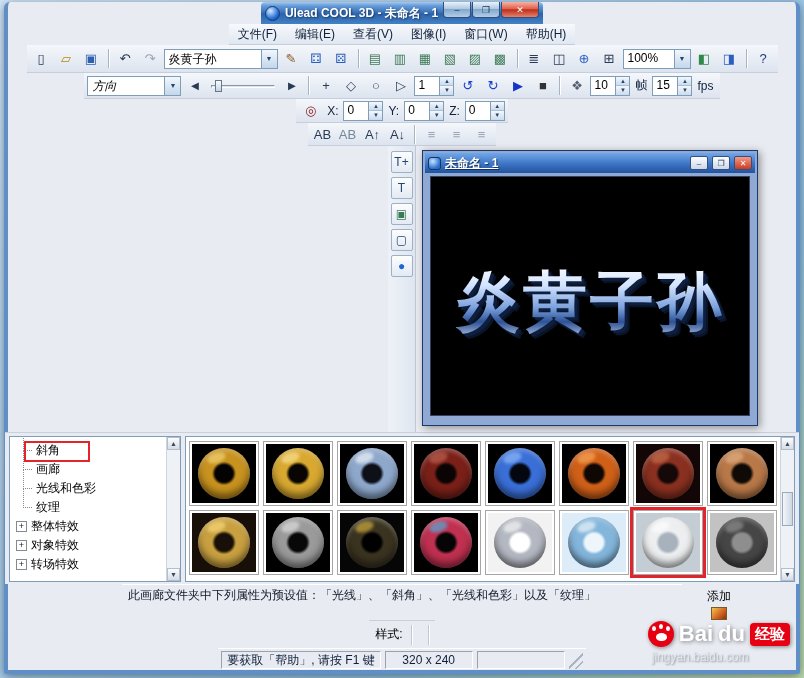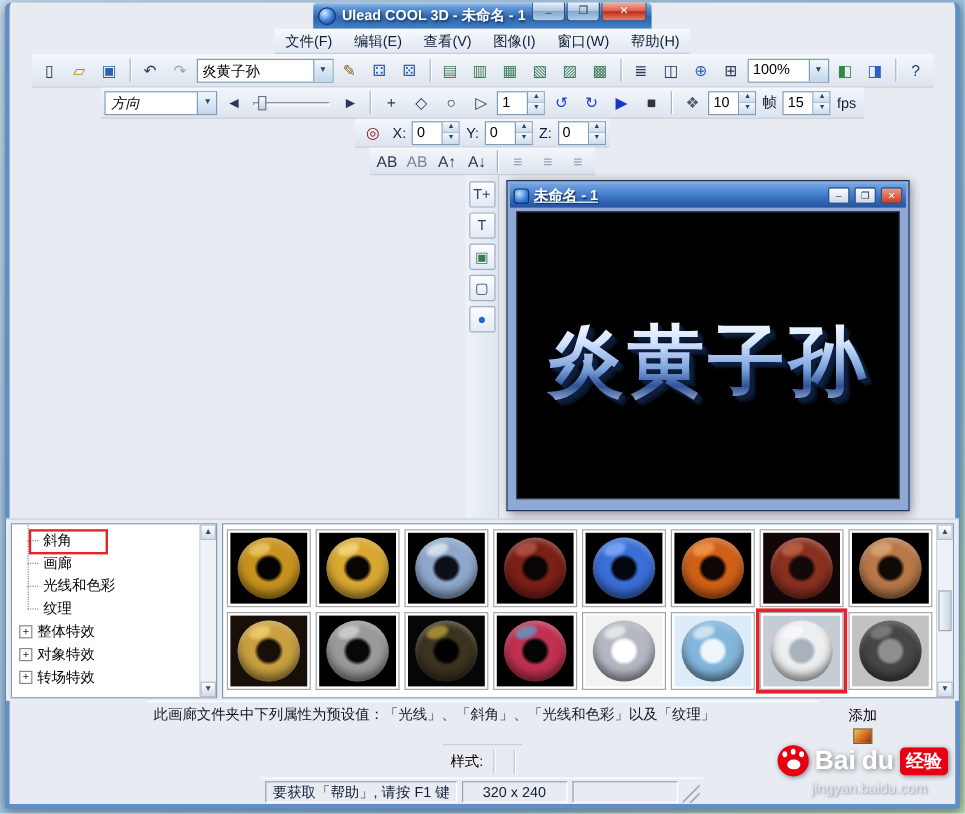--- a/index.html
+++ b/index.html
@@ -141,29 +141,29 @@
   .style-spacer { flex:1; }
   .statusbar { height:22px; flex:0 0 22px; display:flex; align-items:center; gap:4px; padding:1px 3px;
     background:#e8ebf1; border-top:1px solid #fff; }
   .sb-msg { flex:1; height:18px; line-height:17px; padding:0 5px; border:1px solid; border-color:#9aa2ae #fff #fff #9aa2ae; color:#10203a; }
   .sb-box { width:88px; height:18px; line-height:17px; text-align:center; border:1px solid; border-color:#9aa2ae #fff #fff #9aa2ae; color:#10203a; }
   .sb-grip { width:14px; height:18px; background:
     linear-gradient(135deg, transparent 0 50%, #aab4c2 50% 58%, transparent 58% 72%, #aab4c2 72% 80%, transparent 80%); }
 
   
   .watermark { position:absolute; right:14px; bottom:14px; z-index:60; text-align:left; }
-  .wm-row { display:flex; align-items:center; gap:5px; filter:drop-shadow(1px 1px 2px rgba(0,0,0,.45));margin-left:12px; }
+  .wm-row { display:flex; align-items:center; gap:5px; filter:drop-shadow(1px 1px 2px rgba(0,0,0,.45)); }
   .paw { width:26px; height:26px; border-radius:50%; background:#e60012; position:relative; flex:0 0 26px; }
   .paw::before { content:""; position:absolute; left:8px; top:12px; width:11px; height:8px; background:#fff; border-radius:50% 50% 46% 46%; }
   .paw::after { content:""; position:absolute; left:4px; top:5px; width:4px; height:5px; background:#fff; border-radius:50%;
     box-shadow:7px -2px 0 #fff, 14px 0 0 #fff; }
   .wm-bai { font-size:22px; font-weight:bold; color:#fff; letter-spacing:0; }
   .wm-du  { font-size:22px; font-weight:bold; color:#fff; }
   .wm-tag { background:#e60012; color:#fff; font-size:15px; font-weight:bold; padding:2px 5px; border-radius:4px; }
-  .wm-url { margin-top:3px; color:rgba(225,232,240,.92); font-size:12px; text-shadow:1px 1px 2px rgba(0,0,0,.4); padding-left:4px;margin-left:36px; }
+  .wm-url { margin-top:3px; color:rgba(225,232,240,.92); font-size:12px; text-shadow:1px 1px 2px rgba(0,0,0,.4); padding-left:4px; }
 </style>
 </head>
 <body>
 
 <div class="window">
 
   <div class="titlebar">
     <span class="app-icon"></span>
     <span class="title-text">Ulead COOL 3D - 未命名 - 1</span>
     <span class="win-btns">

